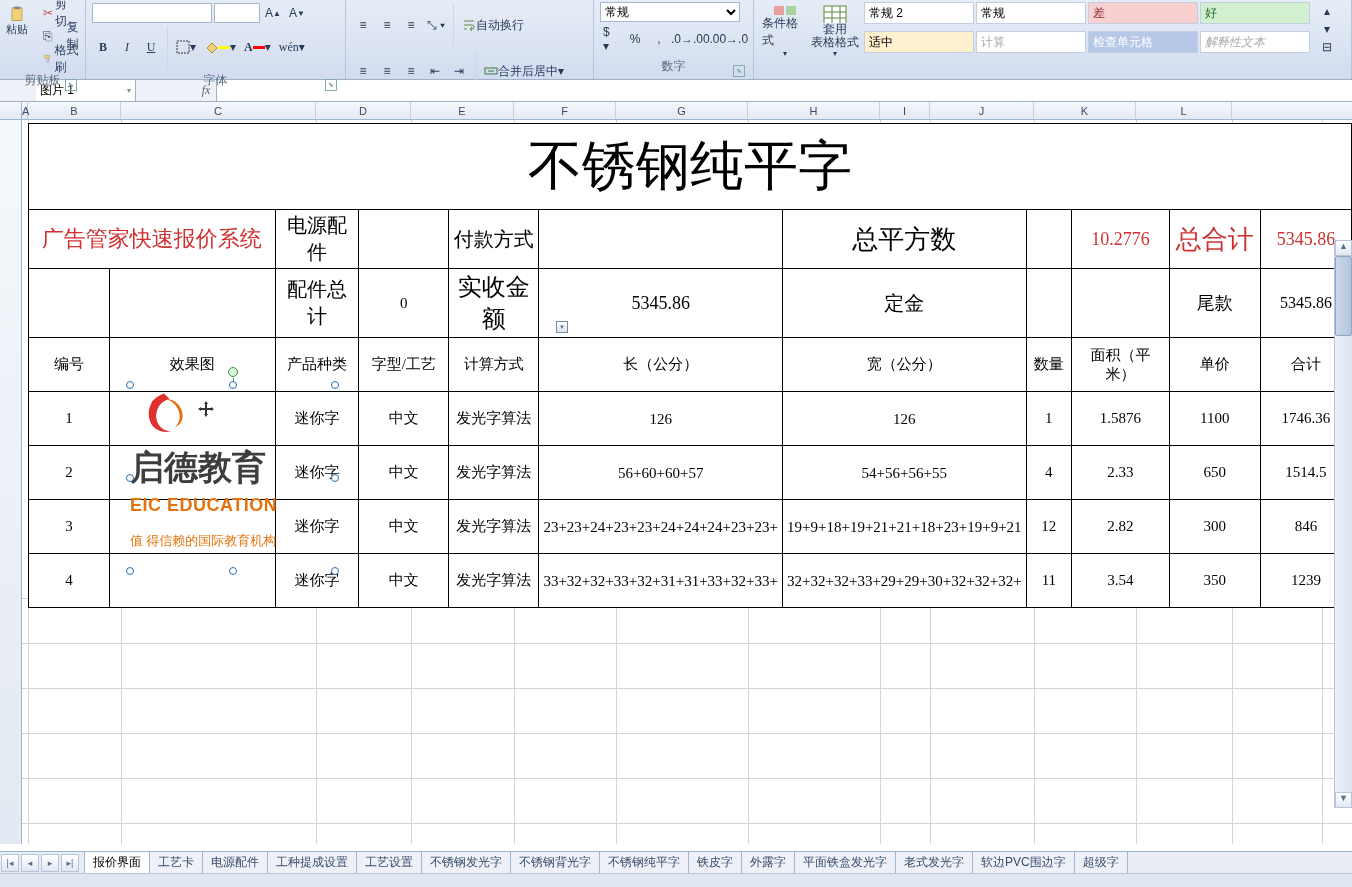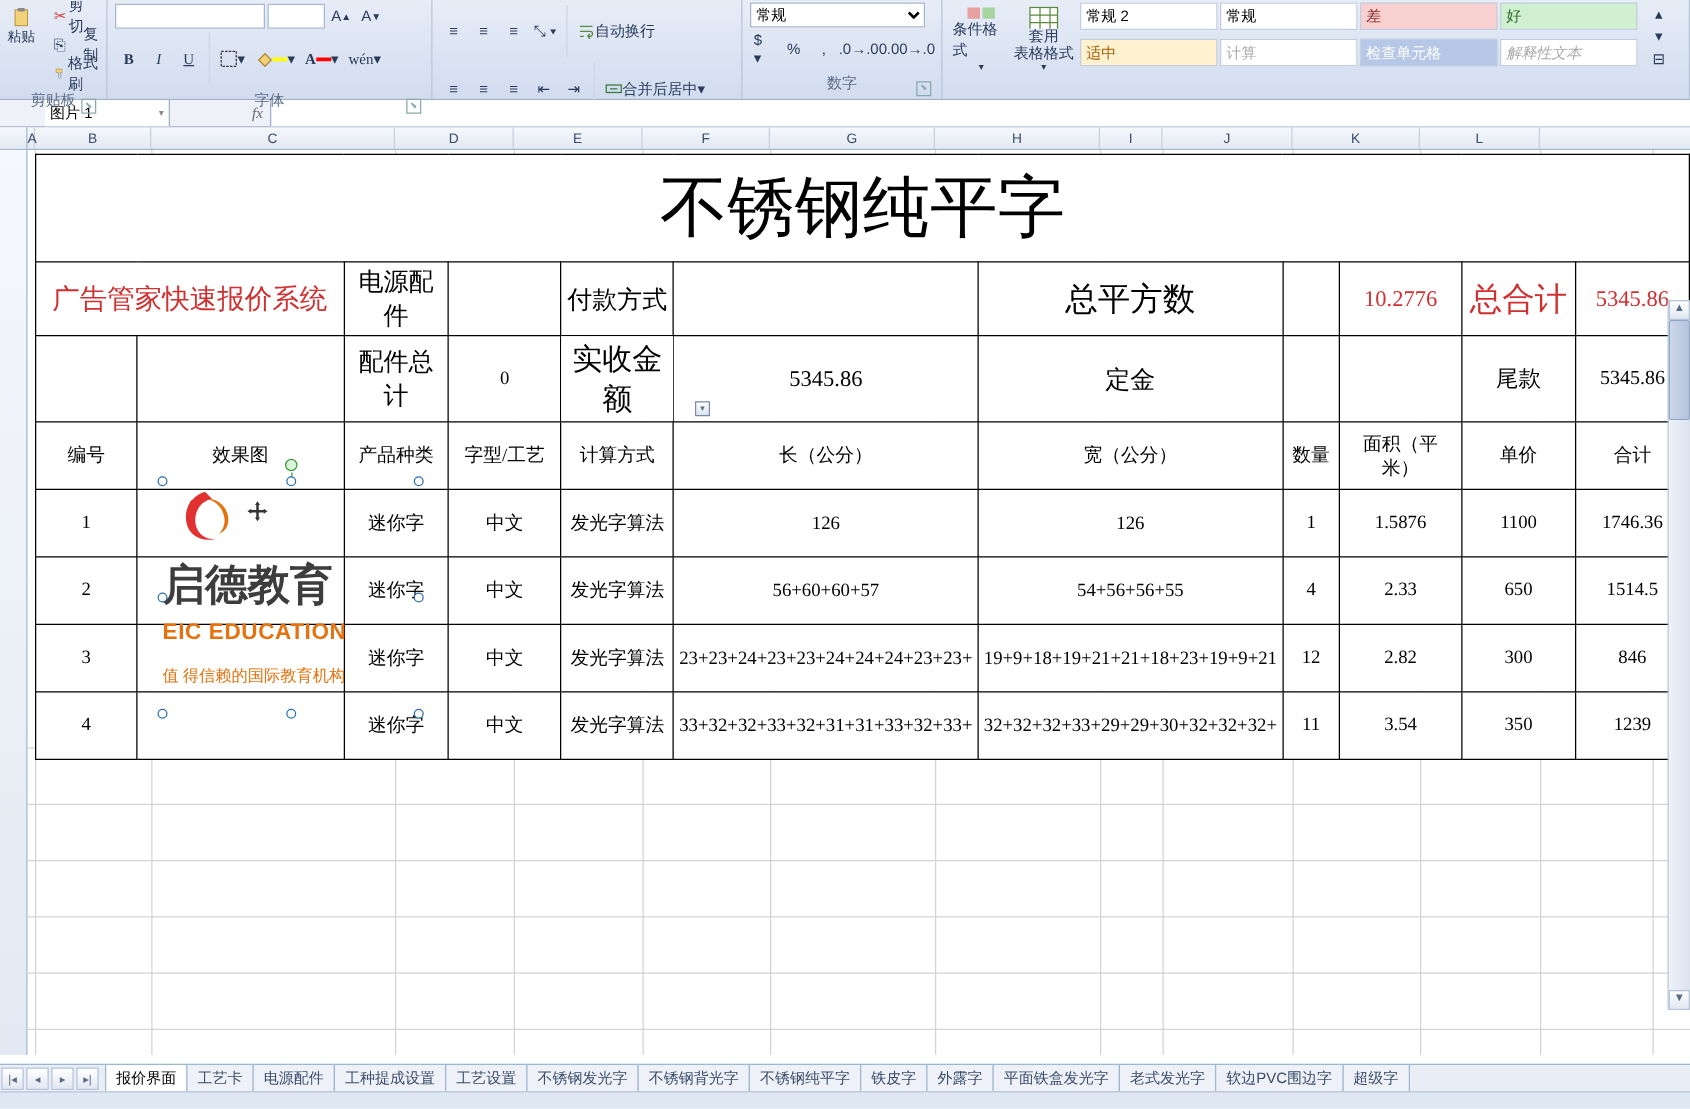--- a/index.html
+++ b/index.html
@@ -193,21 +193,21 @@
           </svg>
         <span style="white-space:pre;text-align:center;line-height:1.1">套用
 表格格式</span>
           <span style="font-size:8px">▾</span>
       </div>
       <div style="display:grid;grid-template-columns:repeat(4,112px);gap:0;margin-left:4px">
         <div class="sty-box">常规 2</div>
         <div class="sty-box">常规</div>
         <div class="sty-box" style="background:#f8d0d0;color:#8a2a2a">差</div>
         <div class="sty-box" style="background:#d0f0d0;color:#2a6a2a">好</div>
-        <div class="sty-box" style="background:#fff0d0;color:#a16207">适中</div>
+        <div class="sty-box" style="background:#fff0d0;color:#000000">适中</div>
         <div class="sty-box gray">计算</div>
         <div class="sty-box sel">检查单元格</div>
         <div class="sty-box gray" style="font-style:italic">解释性文本</div>
       </div>
       <div style="display:flex;flex-direction:column;margin-left:4px">
         <span class="gbtn" style="width:14px;height:18px">▴</span>
         <span class="gbtn" style="width:14px;height:18px">▾</span>
         <span class="gbtn" style="width:14px;height:18px">⊟</span>
       </div>
     </div>

